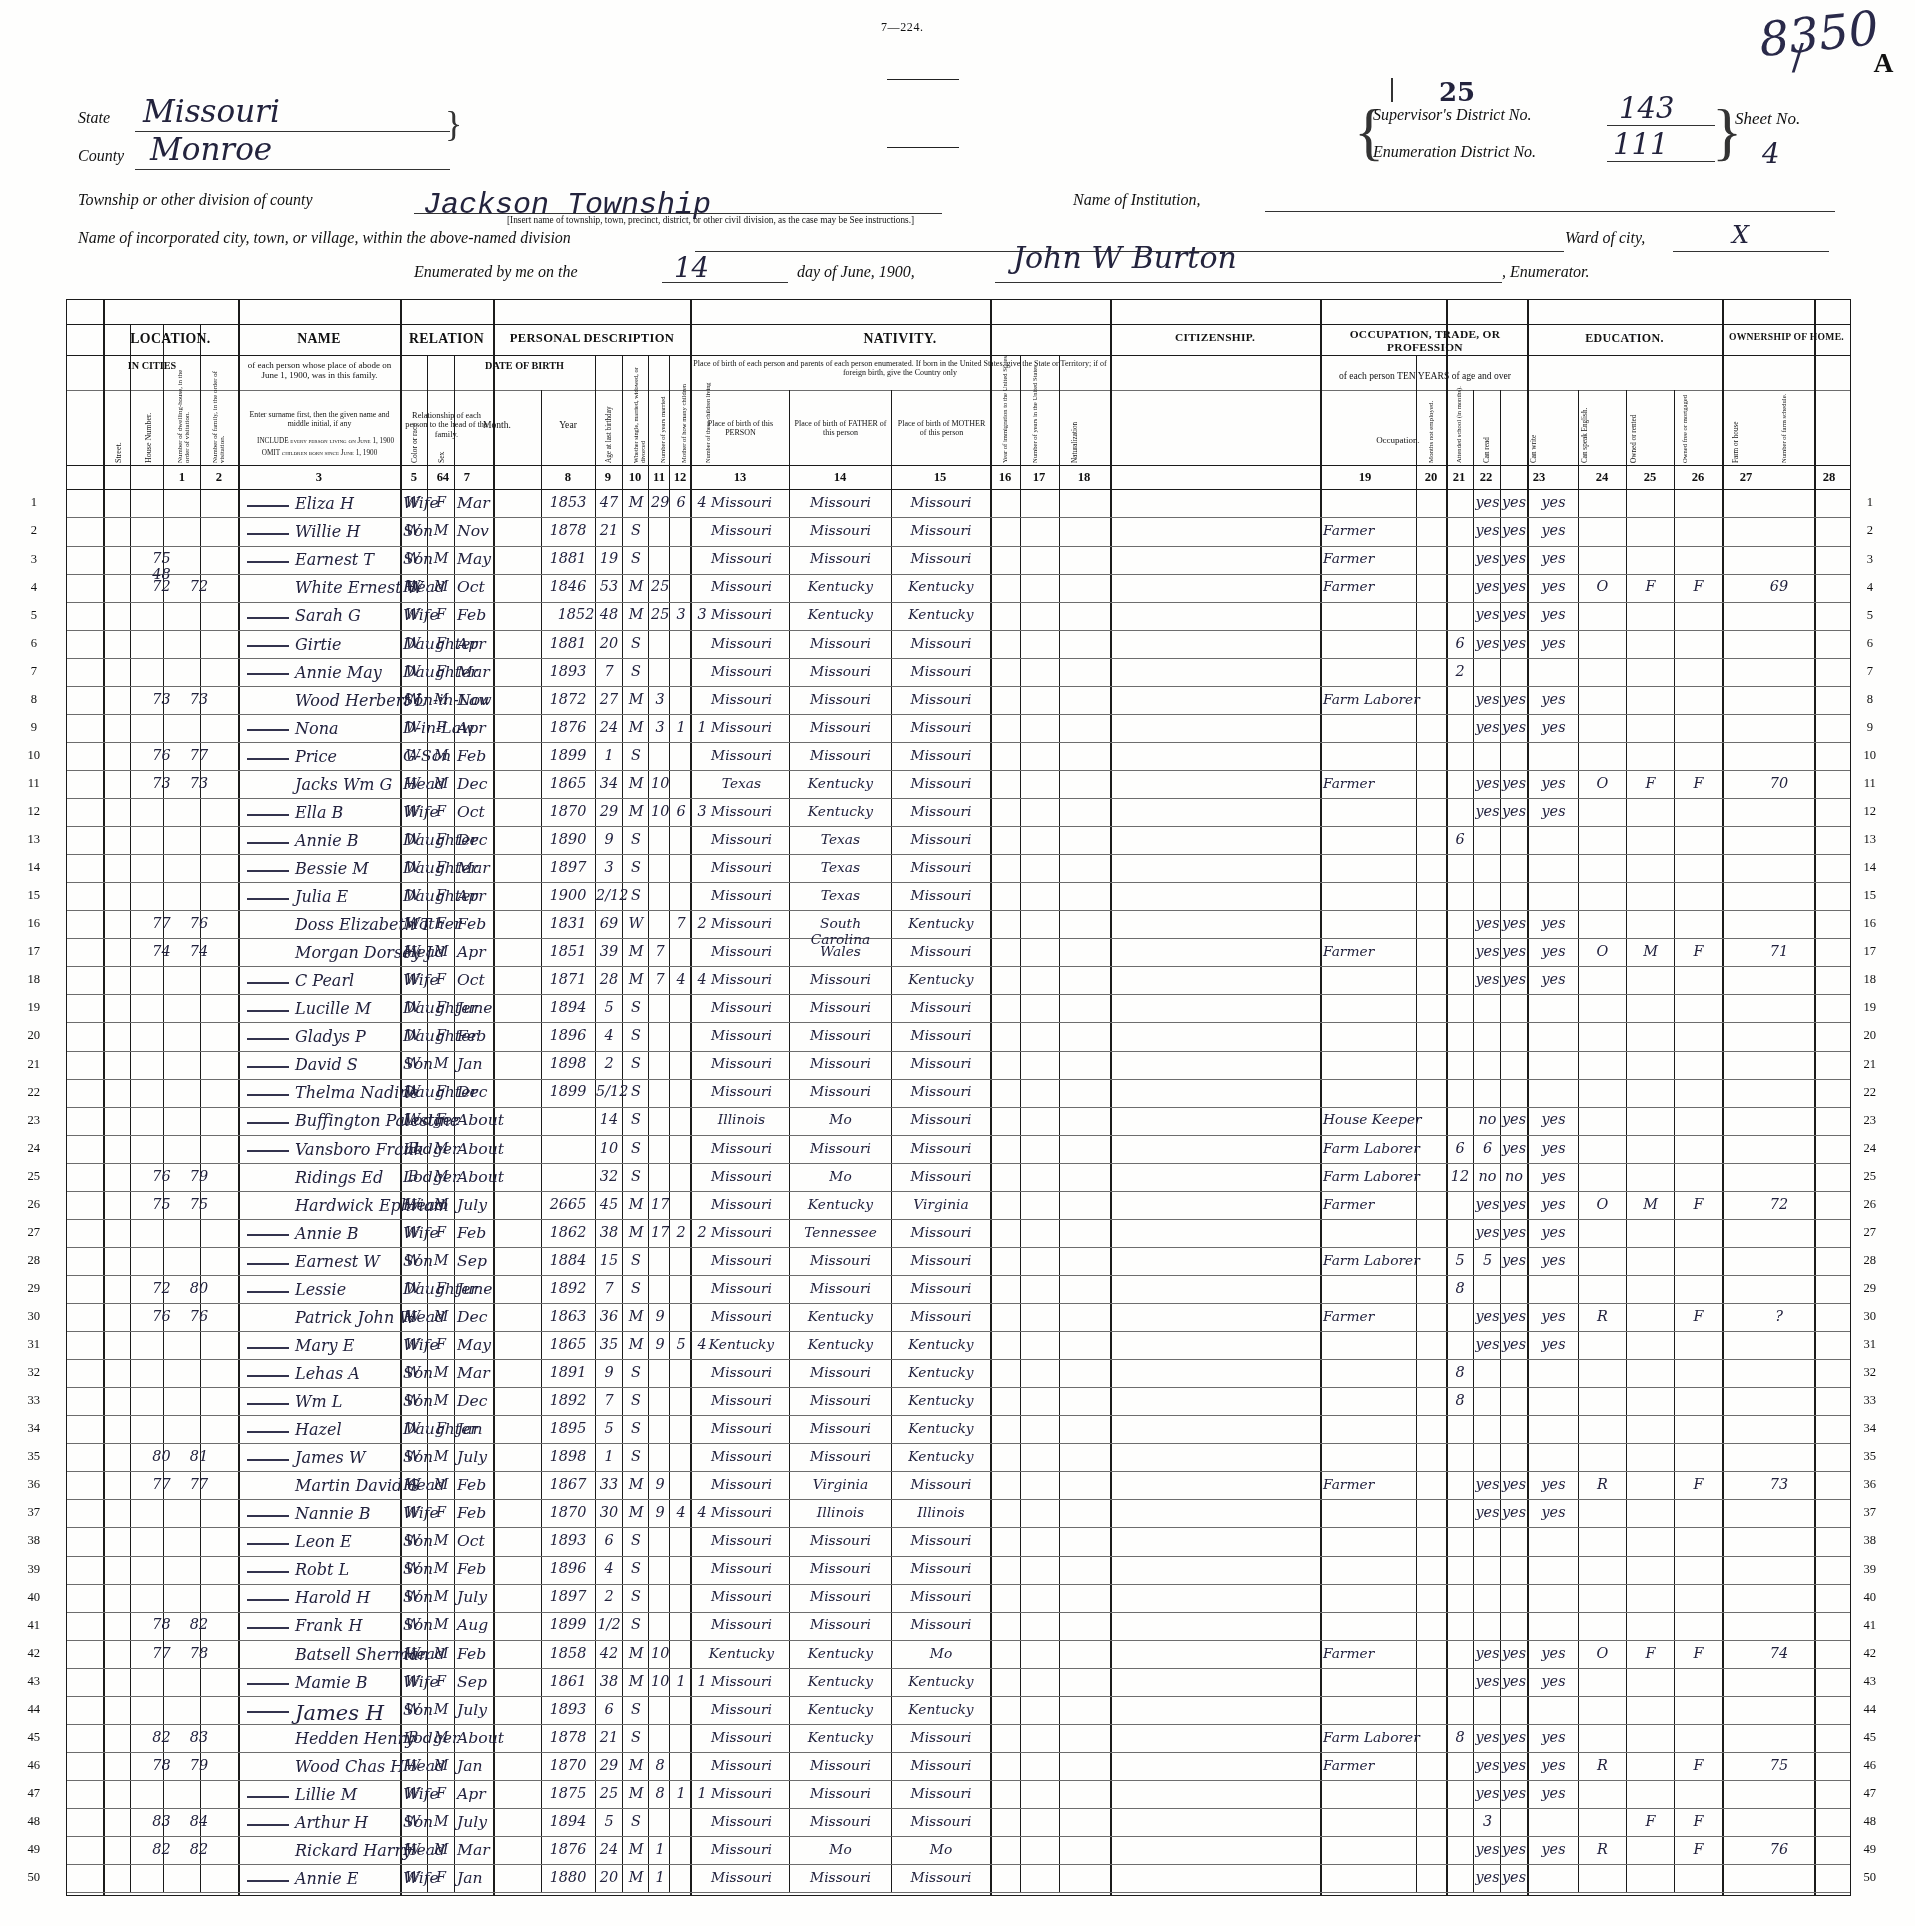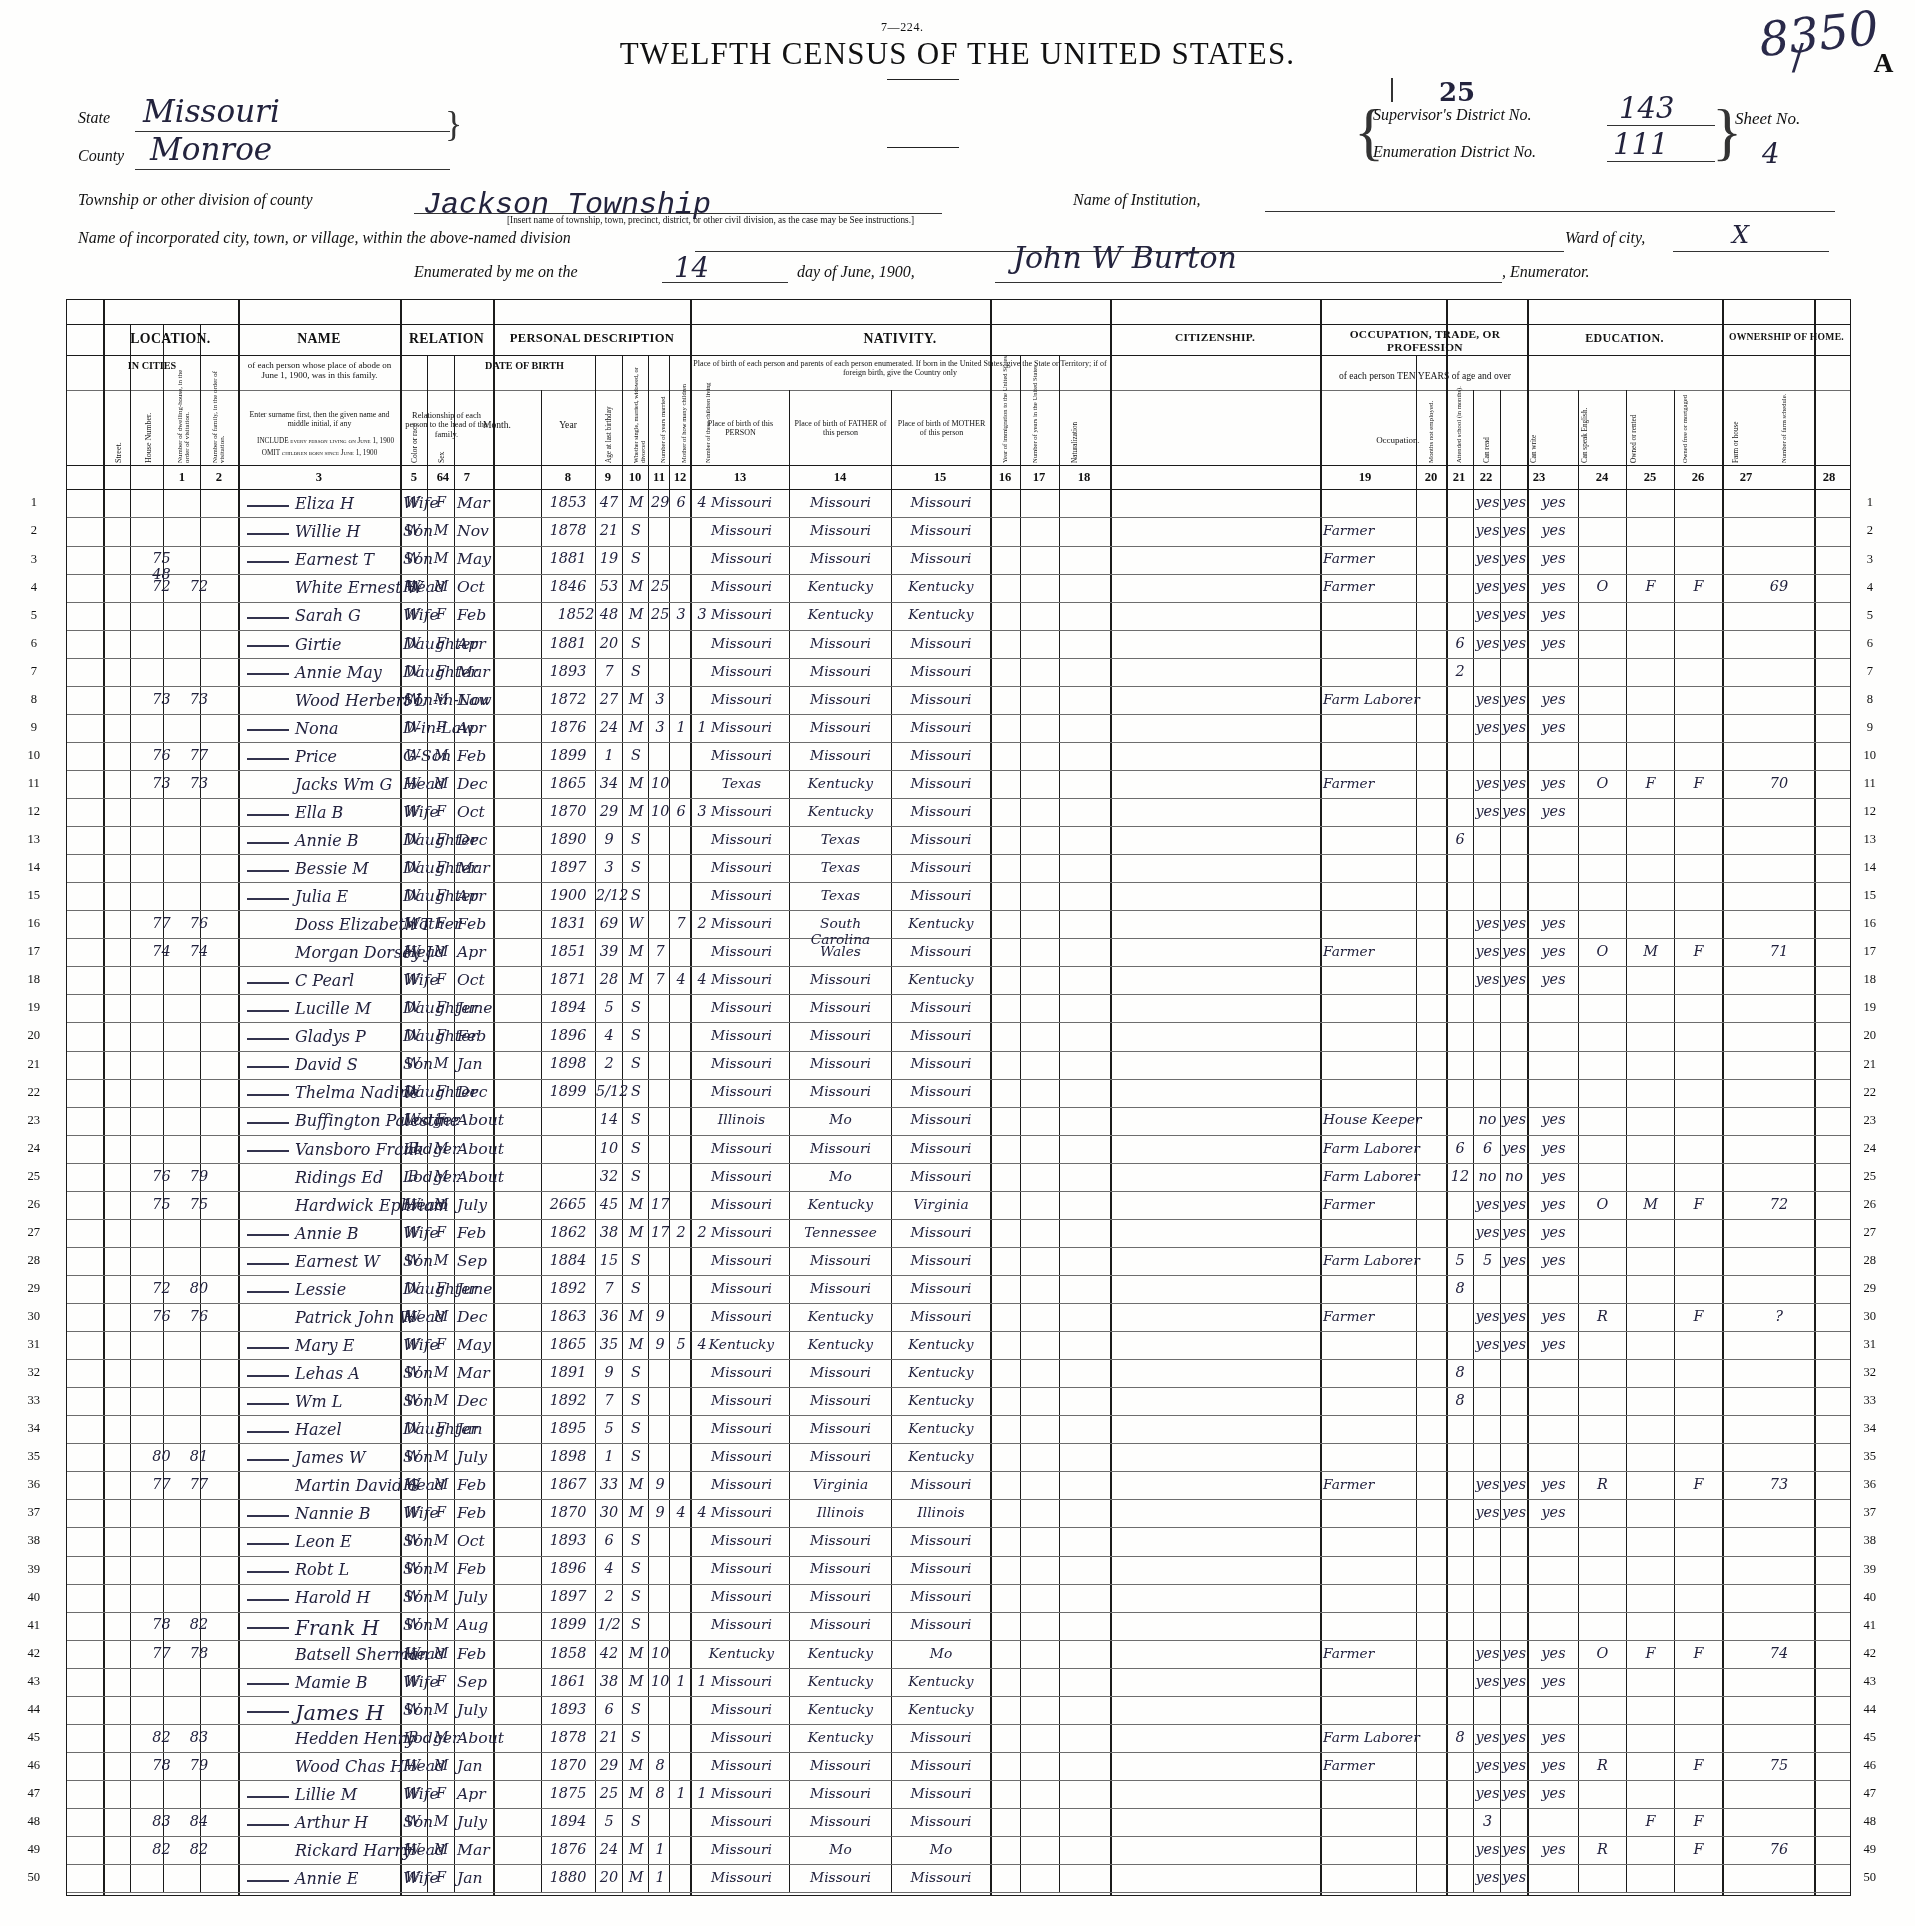--- a/index.html
+++ b/index.html
@@ -56,21 +56,20 @@
   .cell{position:absolute;font-family:"DejaVu Serif",serif;font-style:italic;color:#22223e;font-size:15.6px;white-space:nowrap;}
   .cellc{position:absolute;font-family:"DejaVu Serif",serif;font-style:italic;color:#22223e;font-size:14.4px;text-align:center;}
   .dash{position:absolute;height:1.8px;background:#33334d;}
 </style>
 </head>
 <body>
 
 <div class="page">
 
   <div class="formnum">7—224.</div>
-  <div class="maintitle">TWELFTH CENSUS OF THE UNITED STATES.</div>
   <div class="rule1"></div>
   <div class="rule2"></div>
 
   <div class="sheetid">8350</div>
   <div class="sheetA">A</div>
   <div class="sheetslash">/</div>
 
   <div class="lbl" style="left:78px;top:109px;">State</div>
   <div class="hw" style="left:143px;top:93px;font-size:31px;">Missouri</div>
   <div class="uline" style="left:135px;top:131px;width:315px;"></div>
@@ -1001,21 +1000,21 @@
         <div class="cellc" style="left: 556px; top: 1288px; width: 26px;">S</div>
         <div class="cellc" style="left: 629px; top: 1288px; width: 91px; font-size: 13.8px;">Missouri</div>
         <div class="cellc" style="left: 725px; top: 1288px; width: 97px; font-size: 13.8px;">Missouri</div>
         <div class="cellc" style="left: 827px; top: 1288px; width: 94px; font-size: 13.8px;">Missouri</div>
         <div class="h" style="top: 1340px;"></div>
         <div class="rnum" style="left: -47px; top: 1318px;">41</div>
         <div class="rnum" style="left: 1789px; top: 1318px;">41</div>
         <div class="dash" style="left: 180px; top: 1327px; width: 42px;"></div>
         <div class="cellc" style="left: 79px; top: 1316px; width: 31px;">78</div>
         <div class="cellc" style="left: 115px; top: 1316px; width: 34px;">82</div>
-        <div class="cell" style="left: 228px; top: 1316px; font-size: 20px;">Frank H</div>
+        <div class="cell" style="left: 228px; top: 1316px; font-size: 16px;">Frank H</div>
         <div class="cell" style="left: 336px; top: 1316px;">Son</div>
         <div class="cellc" style="left: 333px; top: 1316px; width: 26px;">W</div>
         <div class="cellc" style="left: 361px; top: 1316px; width: 26px;">M</div>
         <div class="cell" style="left: 390px; top: 1316px;">Aug</div>
         <div class="cellc" style="left: 475px; top: 1316px; width: 52px;">1899</div>
         <div class="cellc" style="left: 529px; top: 1316px; width: 26px;">1/2</div>
         <div class="cellc" style="left: 556px; top: 1316px; width: 26px;">S</div>
         <div class="cellc" style="left: 629px; top: 1316px; width: 91px; font-size: 13.8px;">Missouri</div>
         <div class="cellc" style="left: 725px; top: 1316px; width: 97px; font-size: 13.8px;">Missouri</div>
         <div class="cellc" style="left: 827px; top: 1316px; width: 94px; font-size: 13.8px;">Missouri</div>

